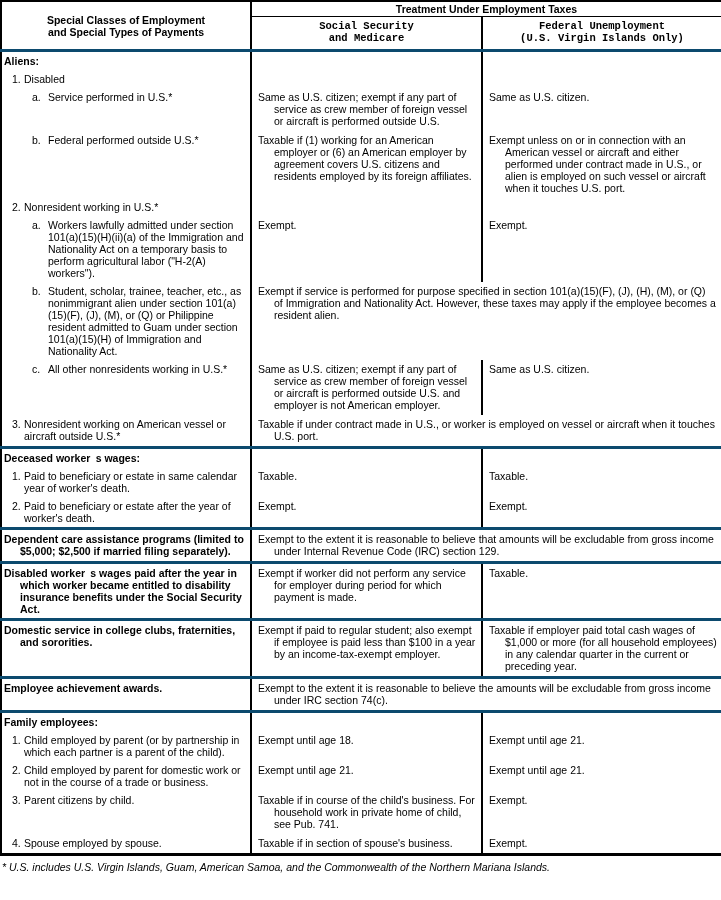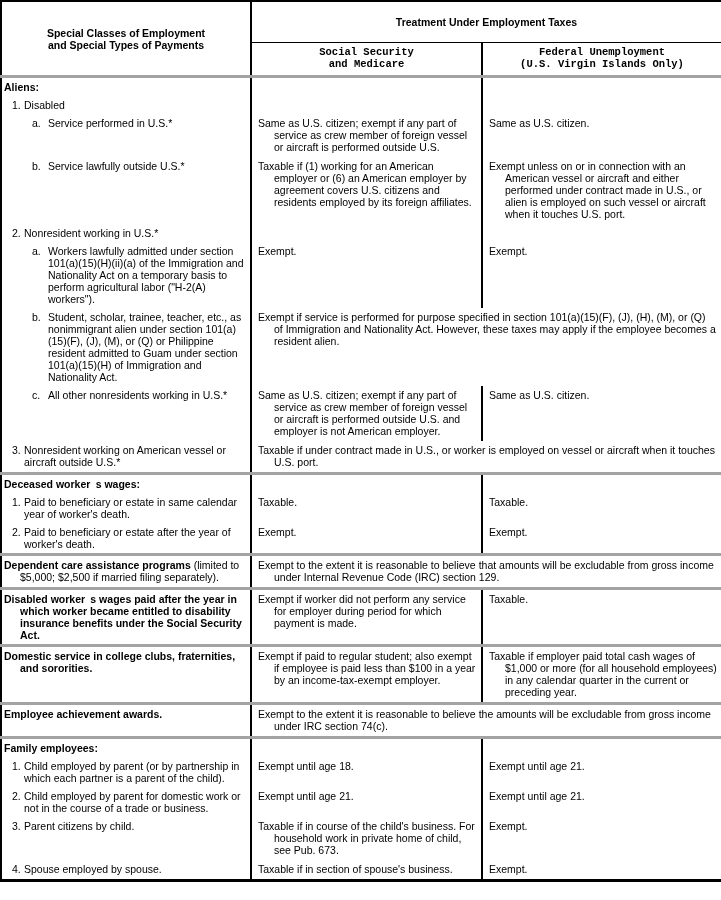--- a/index.html
+++ b/index.html
@@ -16,31 +16,31 @@
     width:721px;
     table-layout:fixed;
     border:2px solid #000;
     border-bottom:3px solid #000;
   }
   col.c1 { width:250px; }
   col.c2 { width:231px; }
   col.c3 { width:240px; }
   th, td { vertical-align:top; padding:0; }
   thead th { font-weight:bold; text-align:center; vertical-align:middle; }
-  th.treat { border-left:2px solid #000; border-bottom:1px solid #000; padding:14px 2px; }
+  th.treat { border-left:2px solid #000; border-bottom:1px solid #000; padding:1px 2px; }
   th.c1h { padding:0 6px; }
   th.subh { border-left:2px solid #000; padding:3px 2px 5px;font-family:Liberation Mono, monospace; }
   thead { border-bottom:3px solid #000; }
-  tbody.section > tr:first-child > td { border-top:3px solid #a3a3a3; }
+  tbody.section > tr:first-child > td { border-top:3px solid #0c4a6e; }
   td.lc { padding:3px 4px 3px 2px; }
   td.mc, td.rc { border-left:2px solid #000; padding:3px 4px 4px 6px; }
   .pre { white-space:pre-line; }
   .hang { padding-left:16px; text-indent:-16px; }
   .sec-head { font-weight:bold; padding-left:16px; text-indent:-16px; }
-  .sec-head .rest { font-weight:normal; }
+  .sec-head .rest { font-weight:bold; }
   .item { position:relative; }
   .item1 { padding-left:20px; }
   .item1 .num { position:absolute; left:8px; }
   .item2 { padding-left:44px; }
   .item2 .num { position:absolute; left:28px; }
   .footnote { font-style:italic; padding:5px 2px 8px 2px; }
 </style>
 </head>
 <body>
 
@@ -86,21 +86,21 @@
           </td>
         <td class="mc">
             <div class="hang">Same as U.S. citizen; exempt if any part of service as crew member of foreign vessel or aircraft is performed outside U.S.</div>
           </td>
         <td class="rc">
             <div class="hang">Same as U.S. citizen.</div>
           </td>
       </tr>
       <tr>
         <td class="lc">
-            <div class="item item2"><span class="num">b.</span><span>Service lawfully outside U.S.*</span></div>
+            <div class="item item2"><span class="num">b.</span><span>Federal performed outside U.S.*</span></div>
           </td>
         <td class="mc">
             <div class="hang">Taxable if (1) working for an American employer or (6) an American employer by agreement covers U.S. citizens and residents employed by its foreign affiliates.</div>
           </td>
         <td class="rc">
             <div class="hang">Exempt unless on or in connection with an American vessel or aircraft and either performed under contract made in U.S., or alien is employed on such vessel or aircraft when it touches U.S. port.</div>
           </td>
       </tr>
       <tr>
         <td class="lc">
@@ -259,33 +259,34 @@
           </td>
         <td class="rc">
             <div class="hang">Exempt until age 21.</div>
           </td>
       </tr>
       <tr>
         <td class="lc">
             <div class="item item1"><span class="num">3.</span><span>Parent citizens by child.</span></div>
           </td>
         <td class="mc">
-            <div class="hang">Taxable if in course of the child's business. For household work in private home of child, see Pub. 673.</div>
+            <div class="hang">Taxable if in course of the child's business. For household work in private home of child, see Pub. 741.</div>
           </td>
         <td class="rc">
             <div class="hang">Exempt.</div>
           </td>
       </tr>
       <tr>
         <td class="lc">
             <div class="item item1"><span class="num">4.</span><span>Spouse employed by spouse.</span></div>
           </td>
         <td class="mc">
             <div class="hang">Taxable if in section of spouse's business.</div>
           </td>
         <td class="rc">
             <div class="hang">Exempt.</div>
           </td>
       </tr>
     </tbody>
   </table>
 
+  <div class="footnote">* U.S. includes U.S. Virgin Islands, Guam, American Samoa, and the Commonwealth of the Northern Mariana Islands.</div>
 </div>
 
 </body></html>

